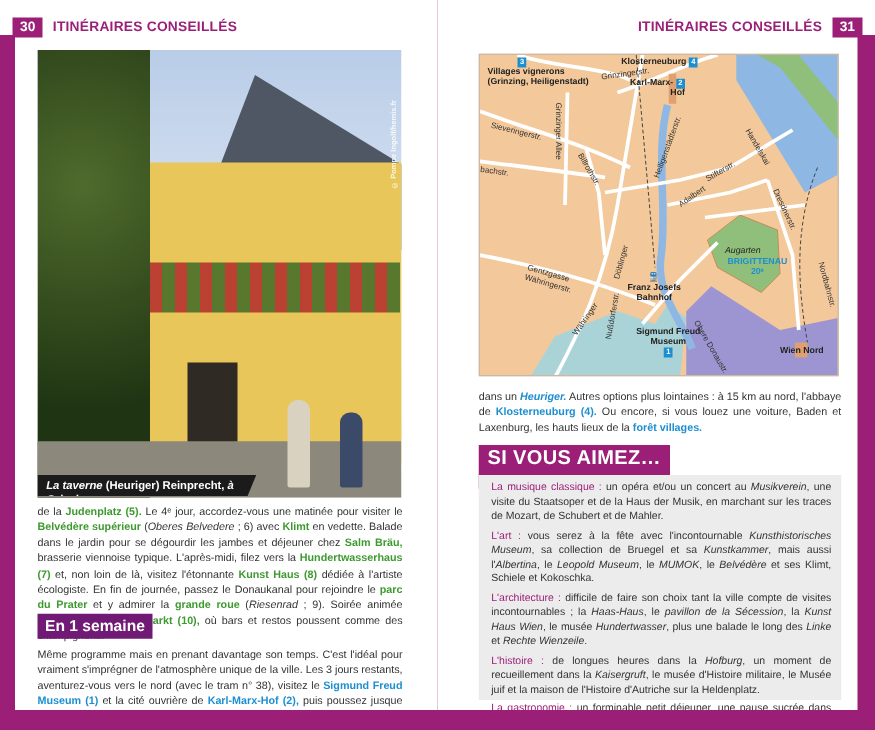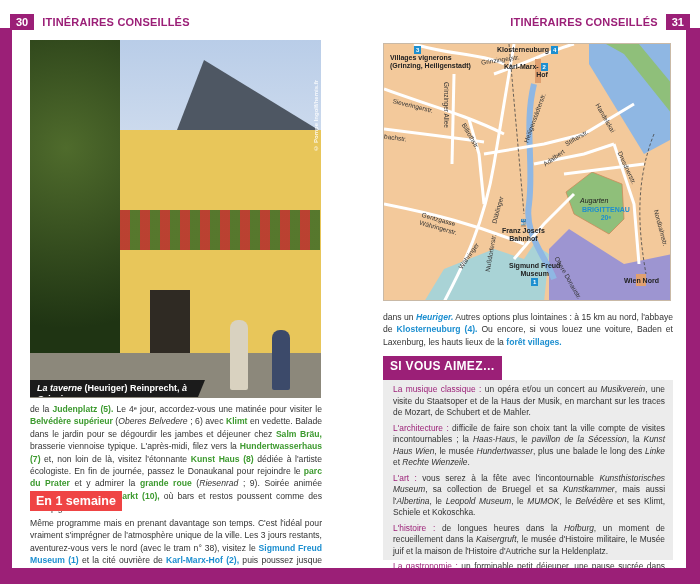--- a/index.html
+++ b/index.html
@@ -40,36 +40,36 @@
   .caption { position: absolute; left: 30px; top: 380px; background: #1b1b1b; color: #fff; font-size: 9px;
              font-weight: bold; padding: 3px 7px; height: 17px; line-height: 11px; clip-path: polygon(0 0, 100% 0, 96% 100%, 0 100%); width: 175px; }
   .caption i { font-style: italic; }
 
   .body-text { font-size: 8.6px; line-height: 12.4px; color: #333; text-align: justify; }
   .body-text .g { color: #3d9a2f; font-weight: bold; }
   .body-text .b { color: #1d8fd0; font-weight: bold; }
   .body-text i { font-style: italic; }
 
   .left-text { position: absolute; left: 30px; top: 403px; width: 292px; }
-  .section-head-blue { position: absolute; left: 30px; top: 491px; background: #ef4444; color: #fff; font-weight: bold;
+  .section-head-blue { position: absolute; left: 30px; top: 491px; background: #701a75; color: #fff; font-weight: bold;
                        font-size: 12.5px; padding: 2px 6px; height: 20px; line-height: 16px; }
   .left-text-2 { position: absolute; left: 30px; top: 517px; width: 292px; }
 
   
   .map { position: absolute; left: 383px; top: 43px; width: 288px; height: 258px; background: #f3c99b; overflow: hidden; border: 1px solid #c9b9a6; }
   .map svg { position: absolute; left: 0; top: 0; }
   .map-label { position: absolute; font-size: 7px; font-weight: bold; color: #222; line-height: 8px; }
   .map-label.street { font-weight: normal; color: #333; font-size: 6.5px; }
   .map-label.district { color: #1d8fd0; }
   .map-label.park { font-style: italic; font-weight: normal; }
   .map-badge { display: inline-block; background: #1d8fd0; color: #fff; font-size: 6px; padding: 0 2px; line-height: 8px; font-weight: bold; }
 
   .right-text { position: absolute; left: 383px; top: 311px; width: 290px; }
   .section-head-magenta { position: absolute; left: 383px; top: 356px; background: #9b1f77; color: #fff; font-weight: bold;
-                          font-size: 12px; padding: 2px 7px; height: 35px; line-height: 17px; letter-spacing: 0.3px; }
+                          font-size: 16px; padding: 2px 7px; height: 35px; line-height: 17px; letter-spacing: 0.3px; }
   .box { position: absolute; left: 383px; top: 380px; width: 290px; height: 180px; background: #ececec; padding: 4px 8px 4px 10px; }
   .box p { font-size: 8.4px; line-height: 11.5px; color: #333; margin-bottom: 4px; text-align: justify; }
   .box .m { color: #9b1f77; font-weight: normal; }
   .box i { font-style: italic; }
 </style>
 </head>
 <body>
 
 <div class="page page-left">
   <div class="frame-left"></div>
@@ -171,19 +171,19 @@
   <div class="map-label street" style="left:258px;top:180px;transform:rotate(75deg);">Nordbahnstr.</div>
   <div class="map-label" style="left:240px;top:233px;">Wien Nord</div>
 </div>
 
 <p class="body-text right-text">dans un <i class="b">Heuriger.</i> Autres options plus lointaines : à 15 km au nord, l'abbaye de <span class="b">Klosterneuburg (4).</span> Ou encore, si vous louez une voiture, Baden et Laxenburg, les hauts lieux de la <span class="b">forêt villages.</span></p>
 
 <div class="section-head-magenta">SI VOUS AIMEZ…</div>
 
 <div class="box">
   <p><span class="m">La musique classique :</span> un opéra et/ou un concert au <i>Musikverein</i>, une visite du Staatsoper et de la Haus der Musik, en marchant sur les traces de Mozart, de Schubert et de Mahler.</p>
+  <p><span class="m">L'art :</span> vous serez à la fête avec l'incontournable <i>Kunsthistorisches Museum</i>, sa collection de Bruegel et sa <i>Kunstkammer</i>, mais aussi l'<i>Albertina</i>, le <i>Leopold Museum</i>, le <i>MUMOK</i>, le <i>Belvédère</i> et ses Klimt, Schiele et Kokoschka.</p>
   <p><span class="m">L'architecture :</span> difficile de faire son choix tant la ville compte de visites incontournables ; la <i>Haas-Haus</i>, le <i>pavillon de la Sécession</i>, la <i>Kunst Haus Wien</i>, le musée <i>Hundertwasser</i>, plus une balade le long des <i>Linke</i> et <i>Rechte Wienzeile</i>.</p>
-  <p><span class="m">L'art :</span> vous serez à la fête avec l'incontournable <i>Kunsthistorisches Museum</i>, sa collection de Bruegel et sa <i>Kunstkammer</i>, mais aussi l'<i>Albertina</i>, le <i>Leopold Museum</i>, le <i>MUMOK</i>, le <i>Belvédère</i> et ses Klimt, Schiele et Kokoschka.</p>
   <p><span class="m">L'histoire :</span> de longues heures dans la <i>Hofburg</i>, un moment de recueillement dans la <i>Kaisergruft</i>, le musée d'Histoire militaire, le Musée juif et la maison de l'Histoire d'Autriche sur la Heldenplatz.</p>
   <p><span class="m">La gastronomie :</span> un forminable petit déjeuner, une pause sucrée dans l'un des nombreux cafés viennois, une balade gourmande sur le  ou dans le quartier de , une escapade aux environs de Vienne dans un  des villages vignerons…</p>
 </div>
 
 <div class="frame-bottom"></div>
 
 </body></html>

